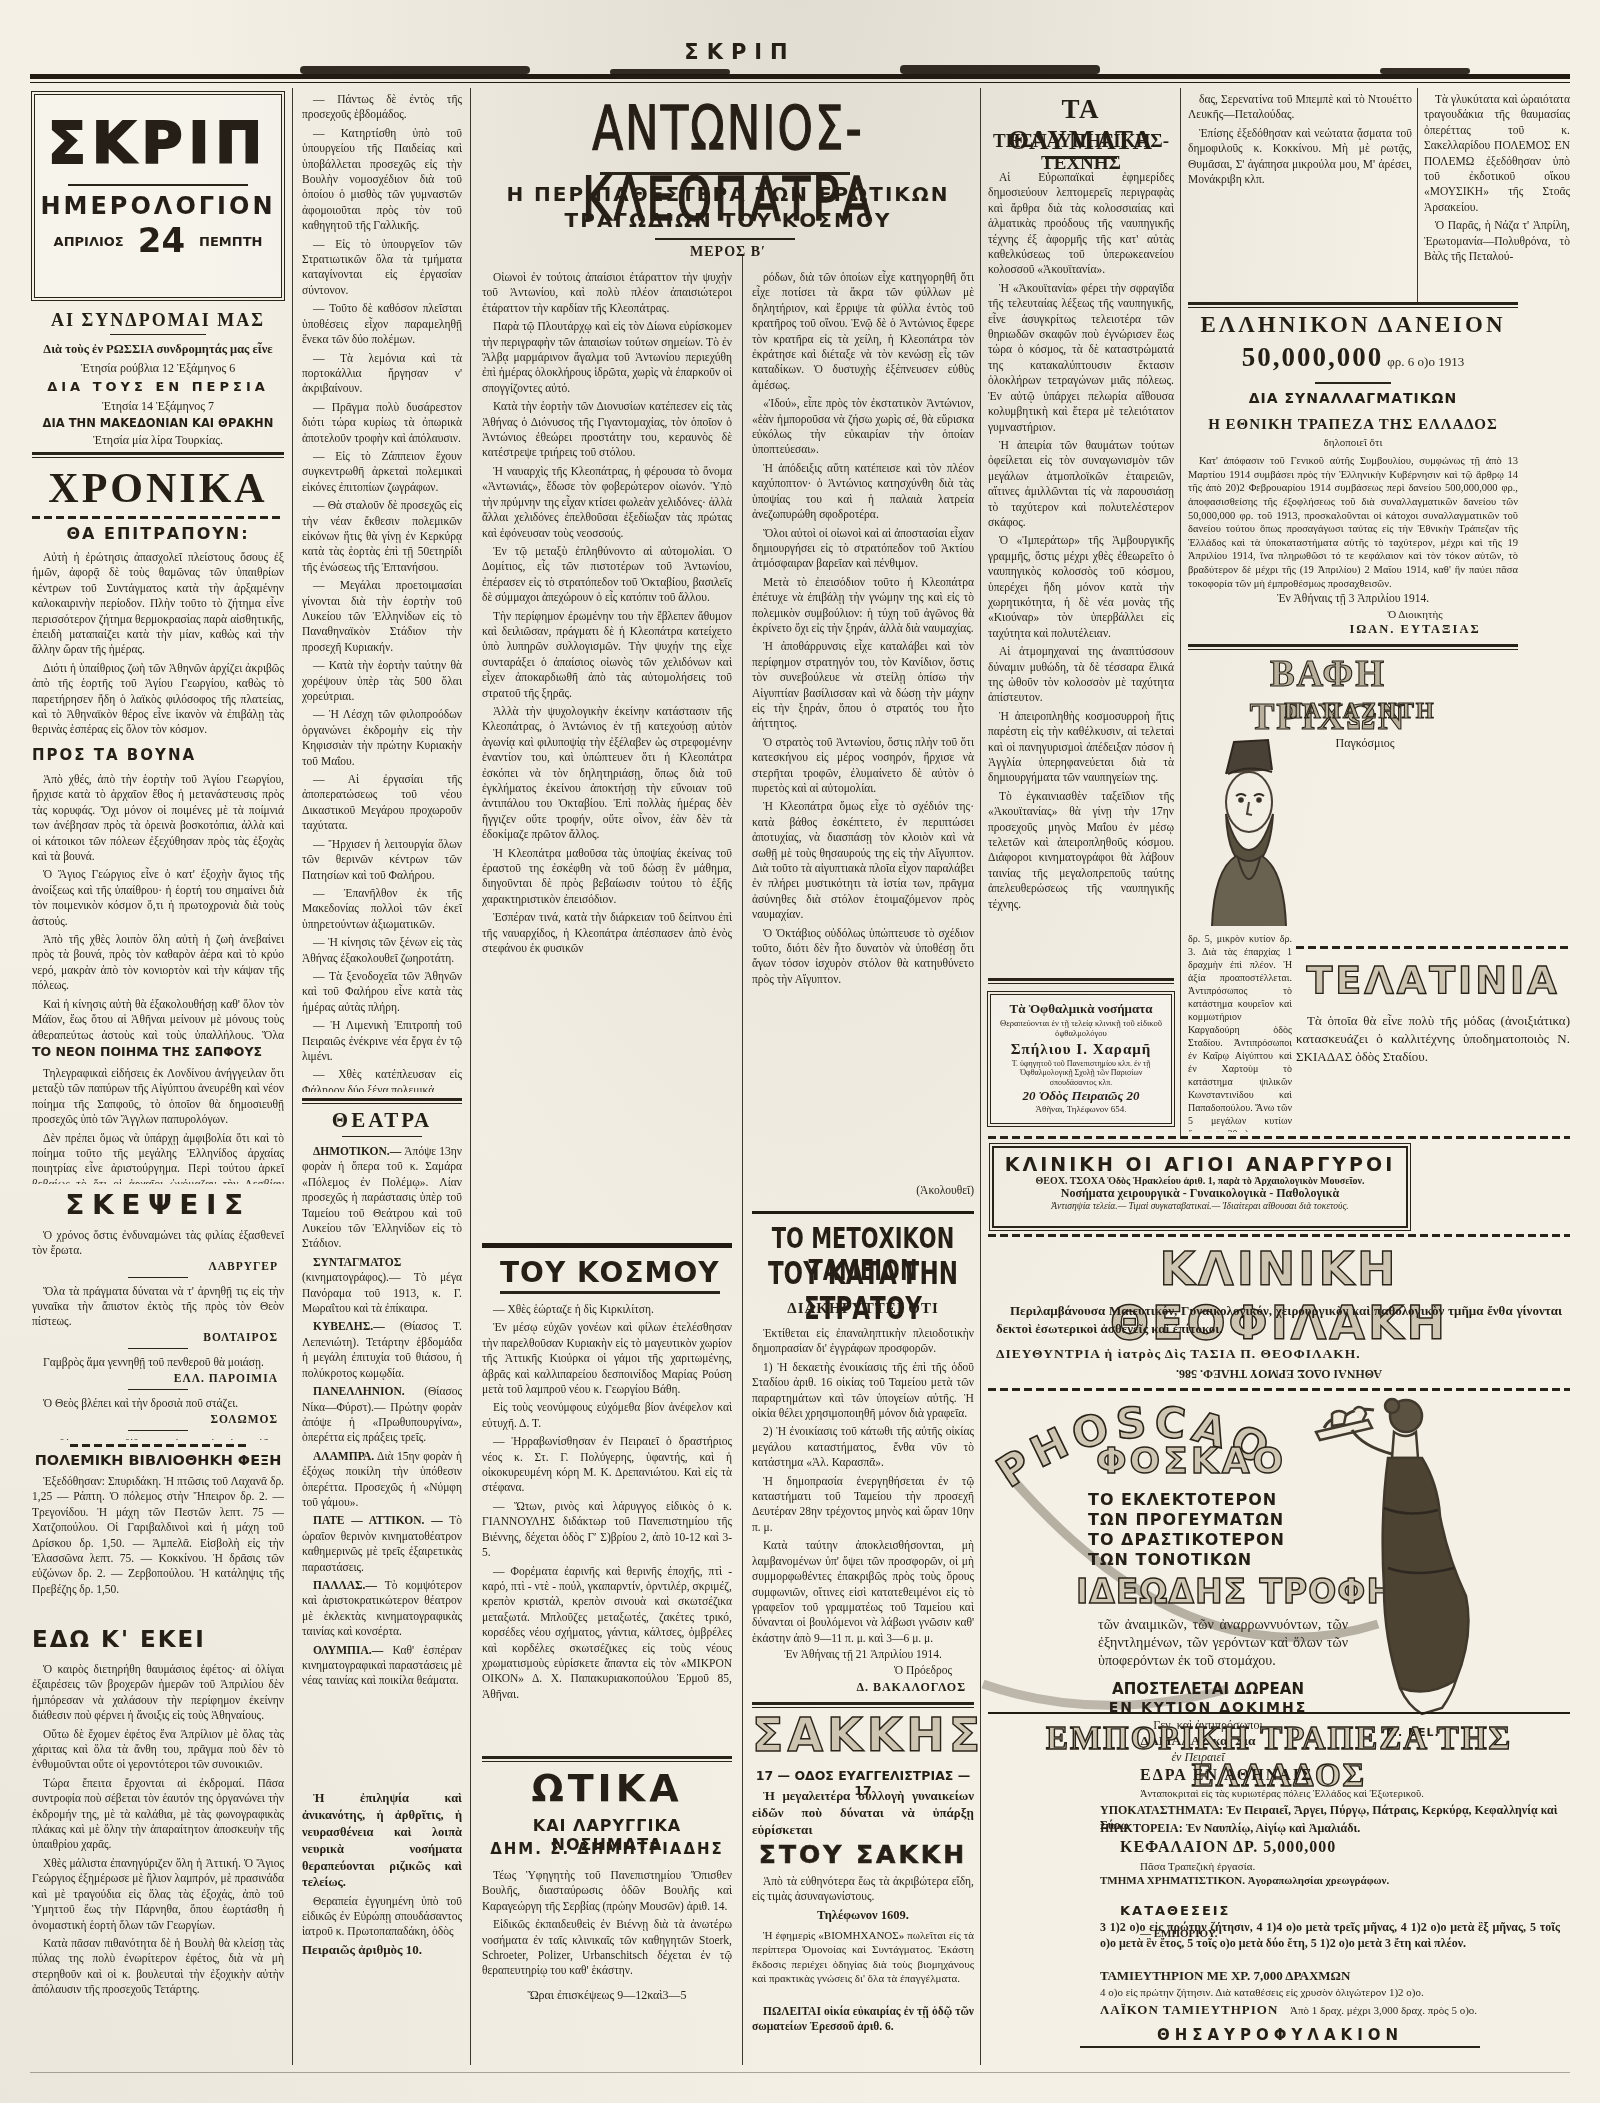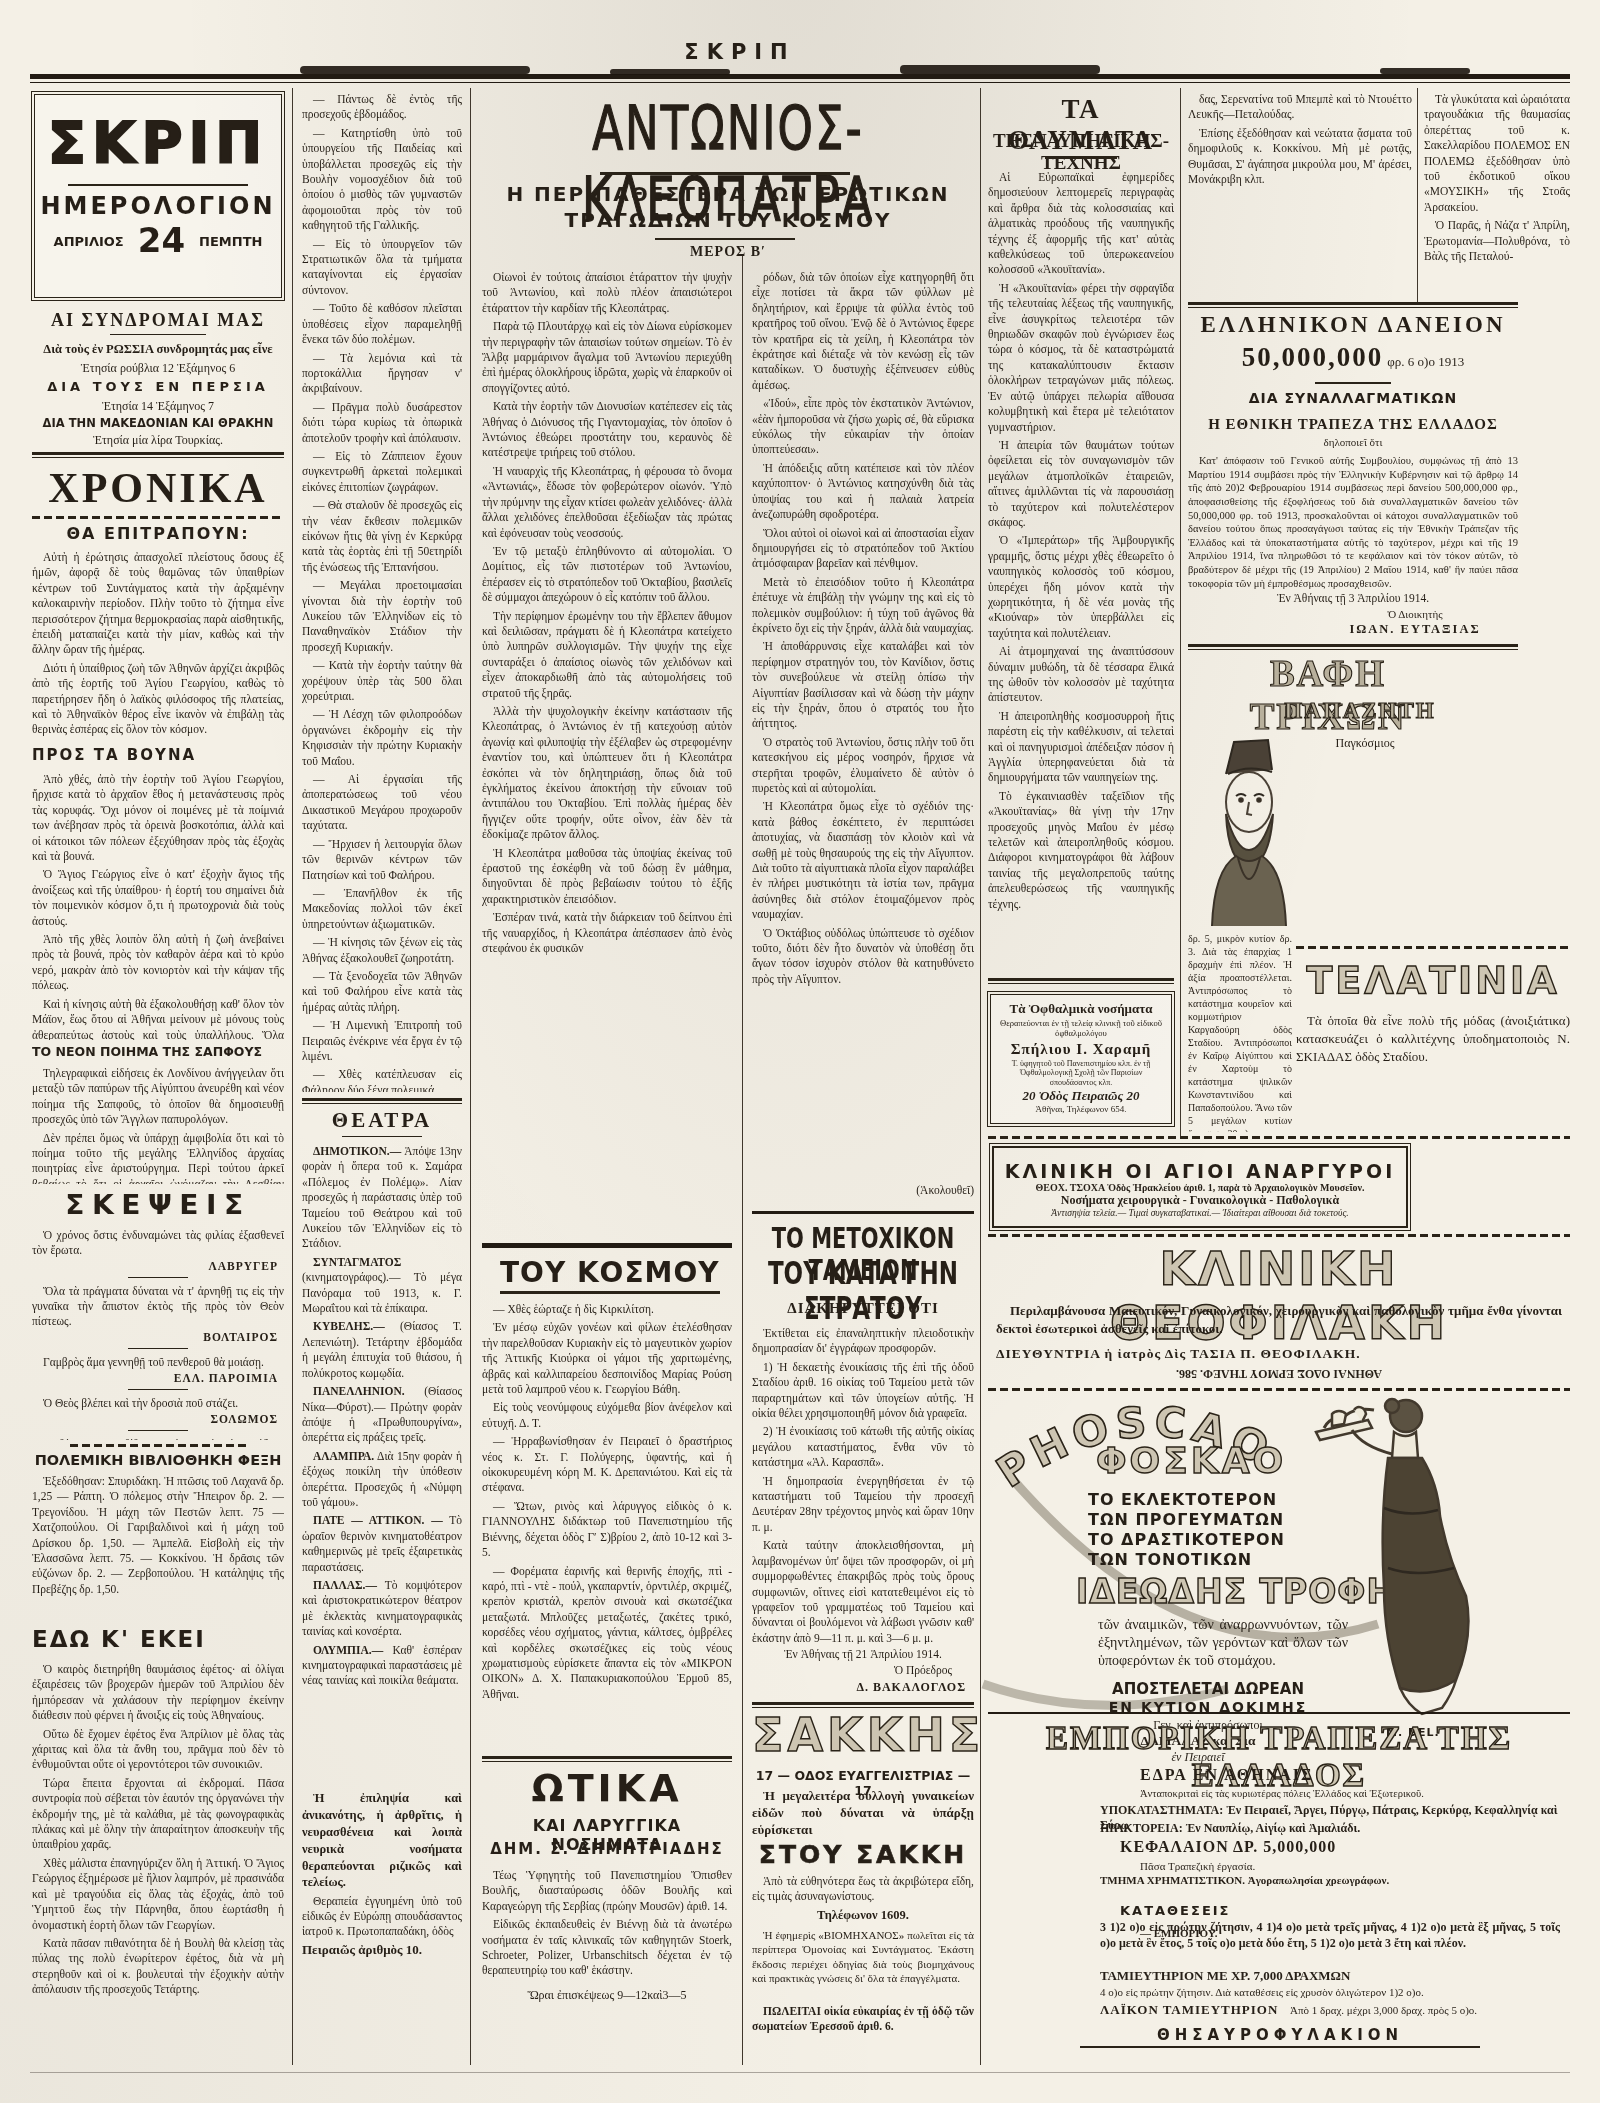--- a/index.html
+++ b/index.html
@@ -330,21 +330,21 @@
   </div>
 
   <div class="dashes" style="left:1296px;top:946px;width:274px;"></div>
   <div class="abs c sans outl" style="left:1296px;top:958px;width:274px;font-size:38px;font-weight:bold;letter-spacing:3px;">ΤΕΛΑΤΙΝΙΑ</div>
   <div class="abs clip" style="left:1296px;top:1012px;width:274px;height:112px;">
     <p class="p" style="font-size:13px;line-height:1.4;">Τὰ ὁποῖα θὰ εἶνε πολὺ τῆς μόδας (ἀνοιξιάτικα) κατασκευάζει ὁ καλλιτέχνης ὑποδηματοποιὸς Ν. ΣΚΙΑΔΑΣ ὁδὸς Σταδίου.</p>
   </div>
 
   <div class="dashes" style="left:988px;top:1136px;width:582px;"></div>
   <div class="abs" style="left:992px;top:1146px;width:412px;height:78px;border:2px solid #2a2318;outline:1px solid #2a2318;outline-offset:2px;">
-    <div class="c sans" style="margin-top:12px;font-size:19px;font-weight:bold;letter-spacing:3px;">ΚΛΙΝΙΚΗ ΟΙ ΑΓΙΟΙ ΑΝΑΡΓΥΡΟΙ</div>
+    <div class="c sans" style="margin-top:5px;font-size:19px;font-weight:bold;letter-spacing:3px;">ΚΛΙΝΙΚΗ ΟΙ ΑΓΙΟΙ ΑΝΑΡΓΥΡΟΙ</div>
     <div class="c" style="font-size:10px;font-weight:bold;">ΘΕΟΧ. ΤΣΟΧΑ Ὁδὸς Ἡρακλείου ἀριθ. 1, παρὰ τὸ Ἀρχαιολογικὸν Μουσεῖον.</div>
     <div class="c" style="font-size:12px;font-weight:bold;">Νοσήματα χειρουργικὰ - Γυναικολογικὰ - Παθολογικὰ</div>
     <div class="c" style="font-size:9.5px;font-style:italic;">Ἀντισηψία τελεία.— Τιμαὶ συγκαταβατικαί.— Ἰδιαίτεραι αἴθουσαι διὰ τοκετούς.</div>
   </div>
 
   <div class="dashes" style="left:988px;top:1234px;width:582px;"></div>
   <div class="abs c sans outl" style="left:988px;top:1242px;width:582px;font-size:46px;font-weight:bold;letter-spacing:3px;">ΚΛΙΝΙΚΗ ΘΕΟΦΙΛΑΚΗ</div>
   <div class="abs clip" style="left:996px;top:1302px;width:566px;height:44px;">
     <p class="p" style="font-size:13px;font-weight:bold;line-height:1.35;text-indent:14px;">Περιλαμβάνουσα Μαιευτικόν, Γυναικολογικόν, χειρουργικὸν καὶ παθολογικὸν τμῆμα ἔνθα γίνονται δεκτοὶ ἐσωτερικοὶ ἀσθενεῖς καὶ ἐπίτοκοι.</p>
   </div>

